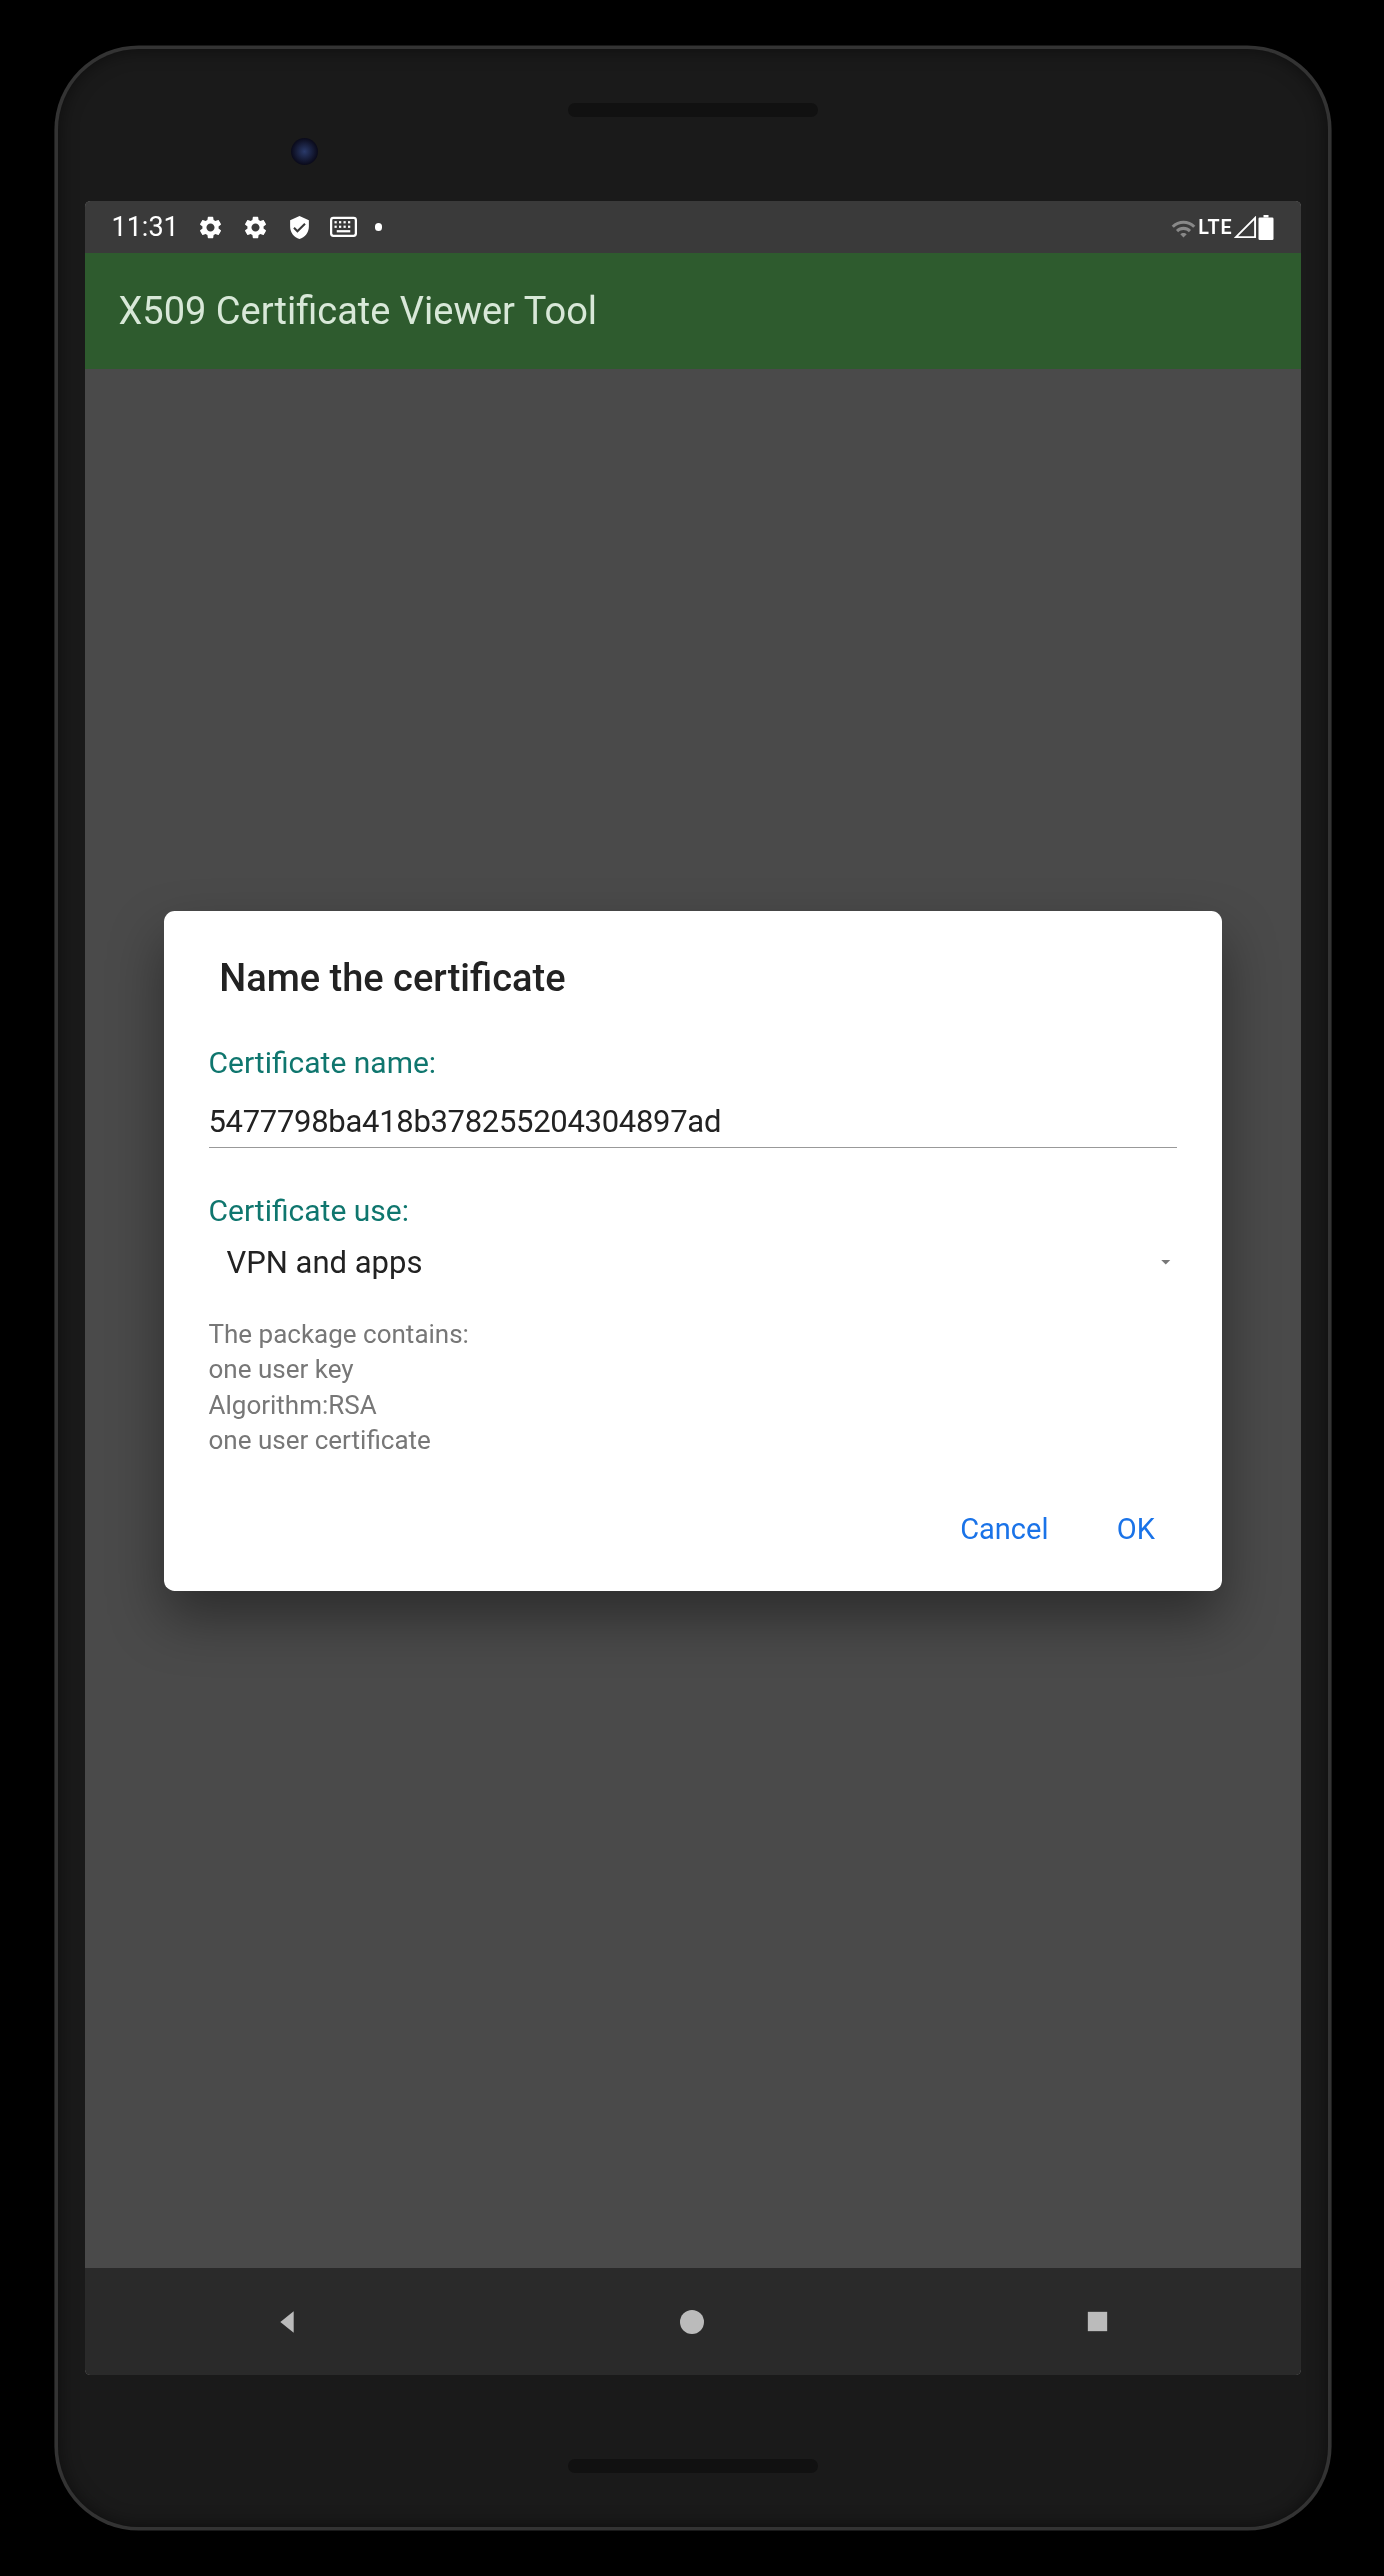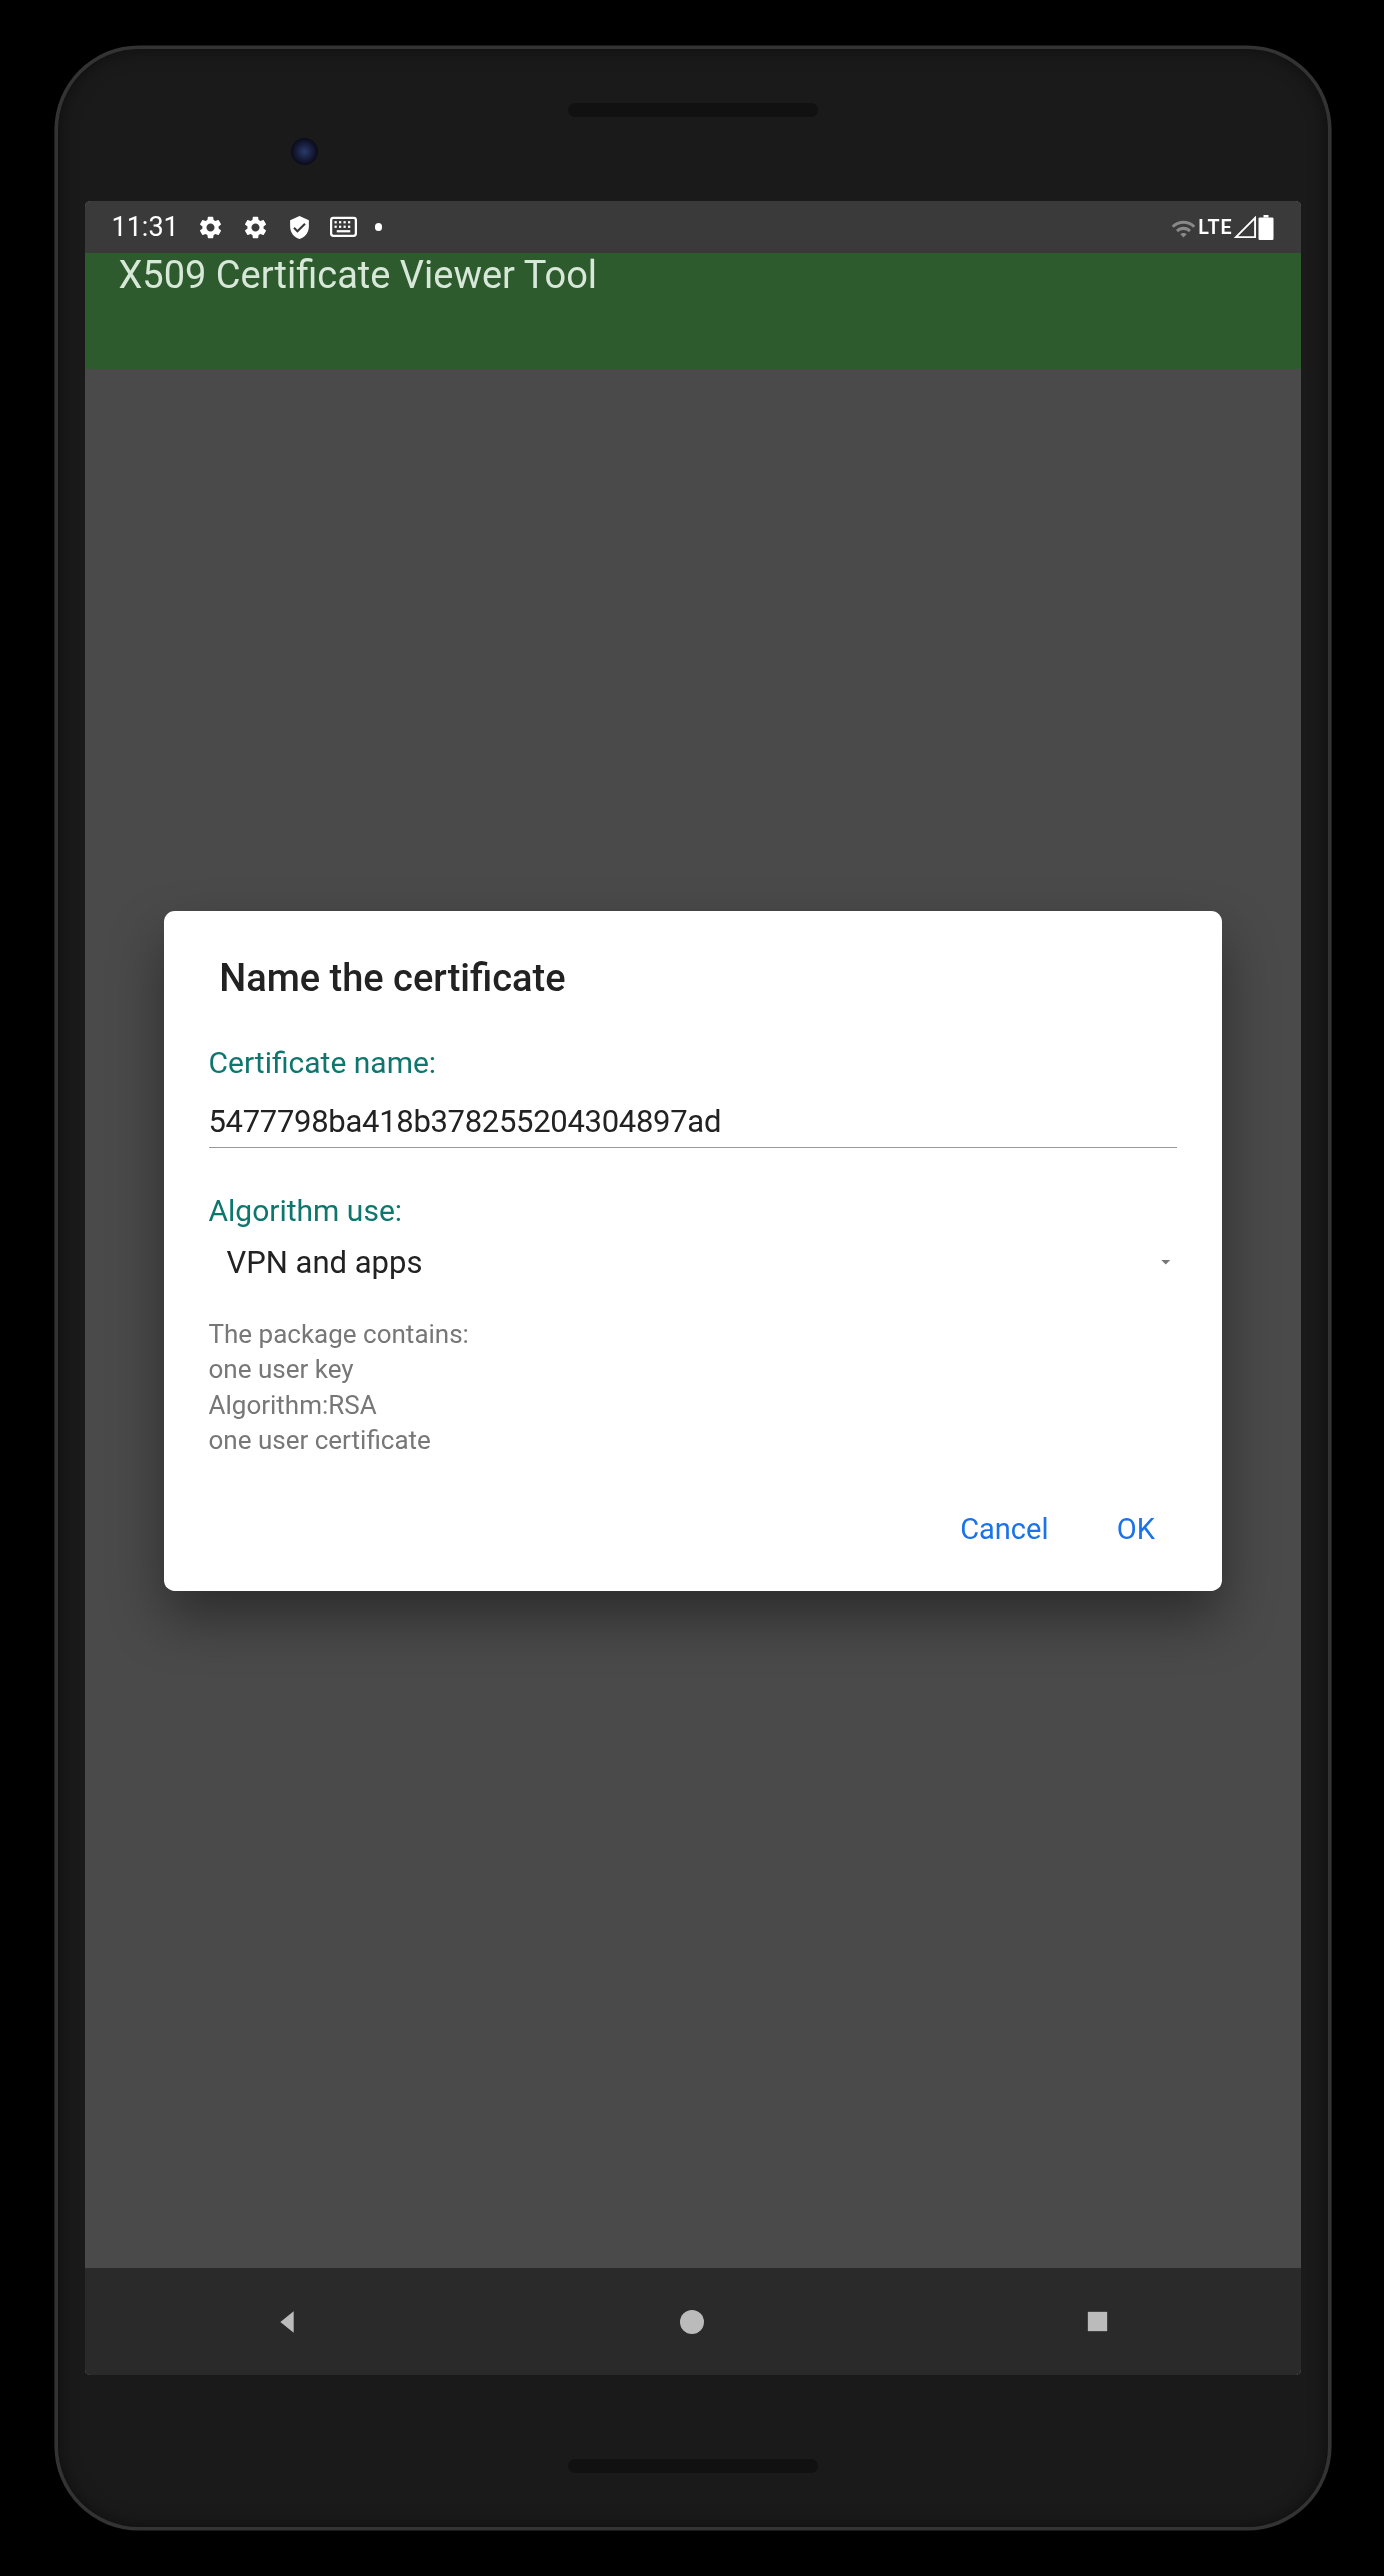--- a/index.html
+++ b/index.html
@@ -89,21 +89,21 @@
   }
   .status-icon {
     display: inline-flex;
     align-items: center;
     justify-content: center;
   }
   .app-bar {
     height: 116px;
     background: #2e5b2e;
     display: flex;
-    align-items: flex-start;
+    align-items: center;
     padding: 0 34px;
   }
   .app-bar-title {
     color: #d8e8d8;
     font-size: 38px;
     font-weight: 400;
   }
   .content-area {
     flex: 1;
     background: #888;
@@ -276,21 +276,21 @@
 
     <div class="content-area">
       <div class="scrim"></div>
 
       <div class="dialog">
         <div class="dialog-title">Name the certificate</div>
 
         <div class="field-label">Certificate name:</div>
         <input class="text-input" type="text" value="5477798ba418b378255204304897ad" style="">
 
-        <div class="field-label">Algorithm use:</div>
+        <div class="field-label">Certificate use:</div>
         <div class="select-row">
           <span class="select-value">VPN and apps</span>
           <span class="dropdown-arrow">
             <svg width="21.5" height="21.5" viewBox="0 0 24 24" fill="#777">
                 <path d="M7 10l5 5 5-5z"></path>
               </svg>
           </span>
         </div>
 
         <div class="package-info">

